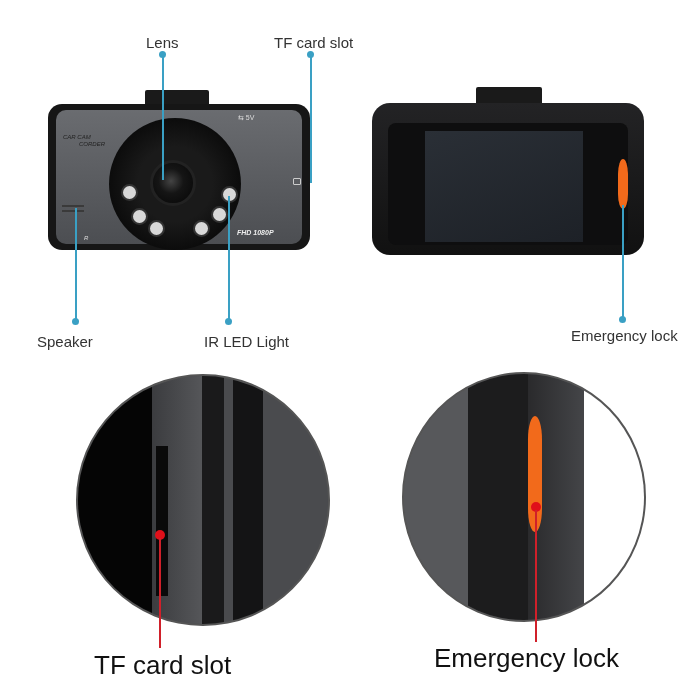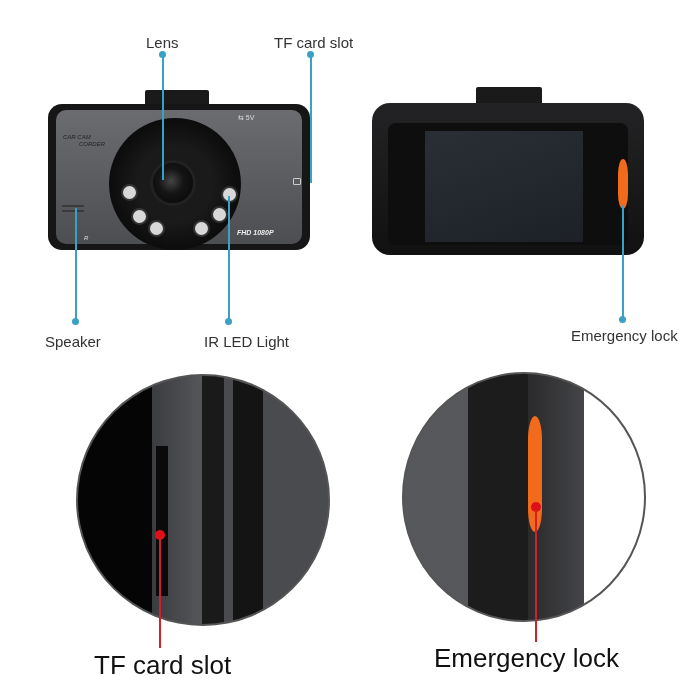--- a/index.html
+++ b/index.html
@@ -45,21 +45,21 @@
   <div class="lbl" style="left:146px;top:34px;">Lens</div>
   <div class="dot" style="left:159px;top:51px;"></div>
   <div class="vline" style="left:162px;top:55px;height:125px;"></div>
 
   <div class="lbl" style="left:274px;top:34px;">TF card slot</div>
   <div class="dot" style="left:307px;top:51px;"></div>
   <div class="vline" style="left:310px;top:55px;height:128px;"></div>
 
   <div class="vline" style="left:75px;top:208px;height:112px;"></div>
   <div class="dot" style="left:72px;top:318px;"></div>
-  <div class="lbl" style="left:45px;top:333px;">Speaker</div>
+  <div class="lbl" style="left:37px;top:333px;">Speaker</div>
 
   <div class="vline" style="left:228px;top:196px;height:125px;"></div>
   <div class="dot" style="left:225px;top:318px;"></div>
   <div class="lbl" style="left:204px;top:333px;">IR LED Light</div>
 </div>
 
 <div>
   <div class="abs" style="left:476px;top:87px;width:66px;height:20px;background:#1a1a1a;border-radius:2px;"></div>
   <div class="abs" style="left:372px;top:103px;width:272px;height:152px;background:linear-gradient(180deg,#232325,#111);border-radius:18px;"></div>
   <div class="abs" style="left:388px;top:123px;width:240px;height:122px;background:#0e0e0f;border-radius:8px;"></div>

